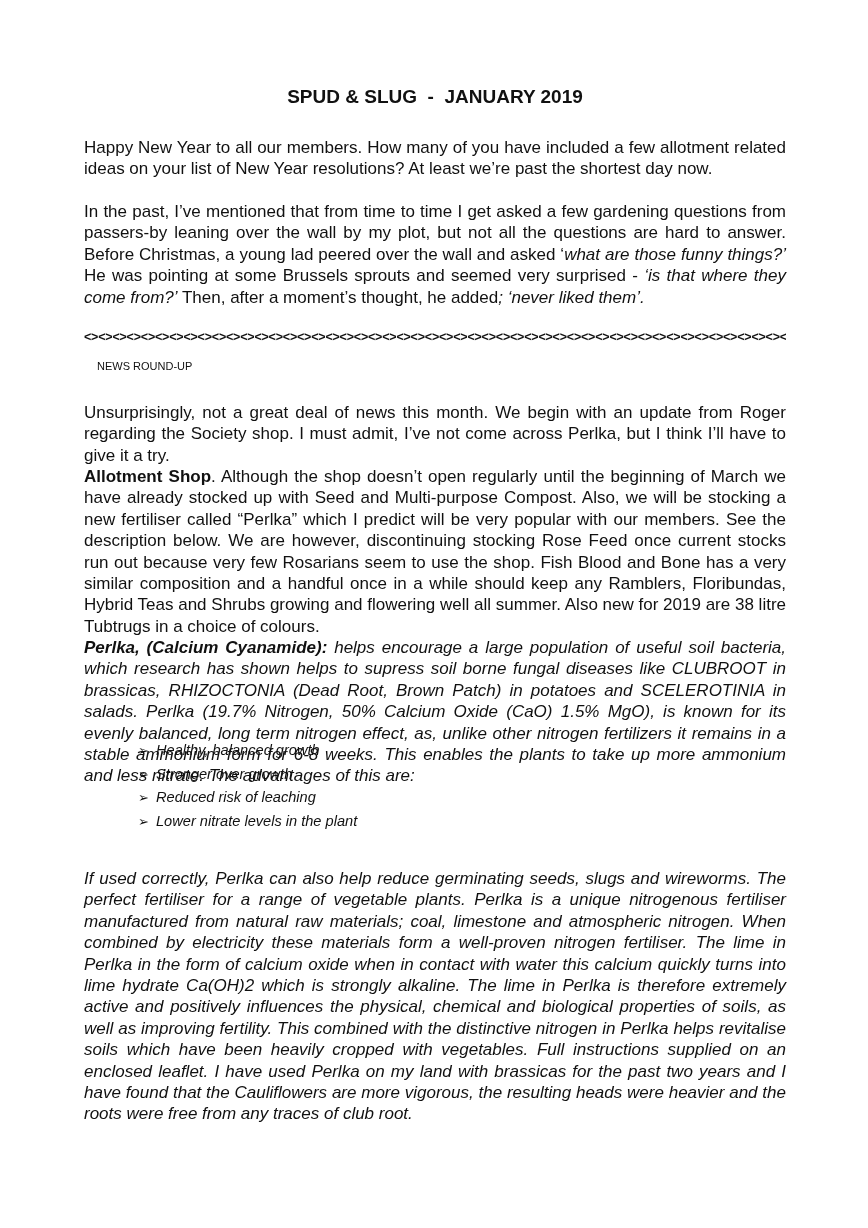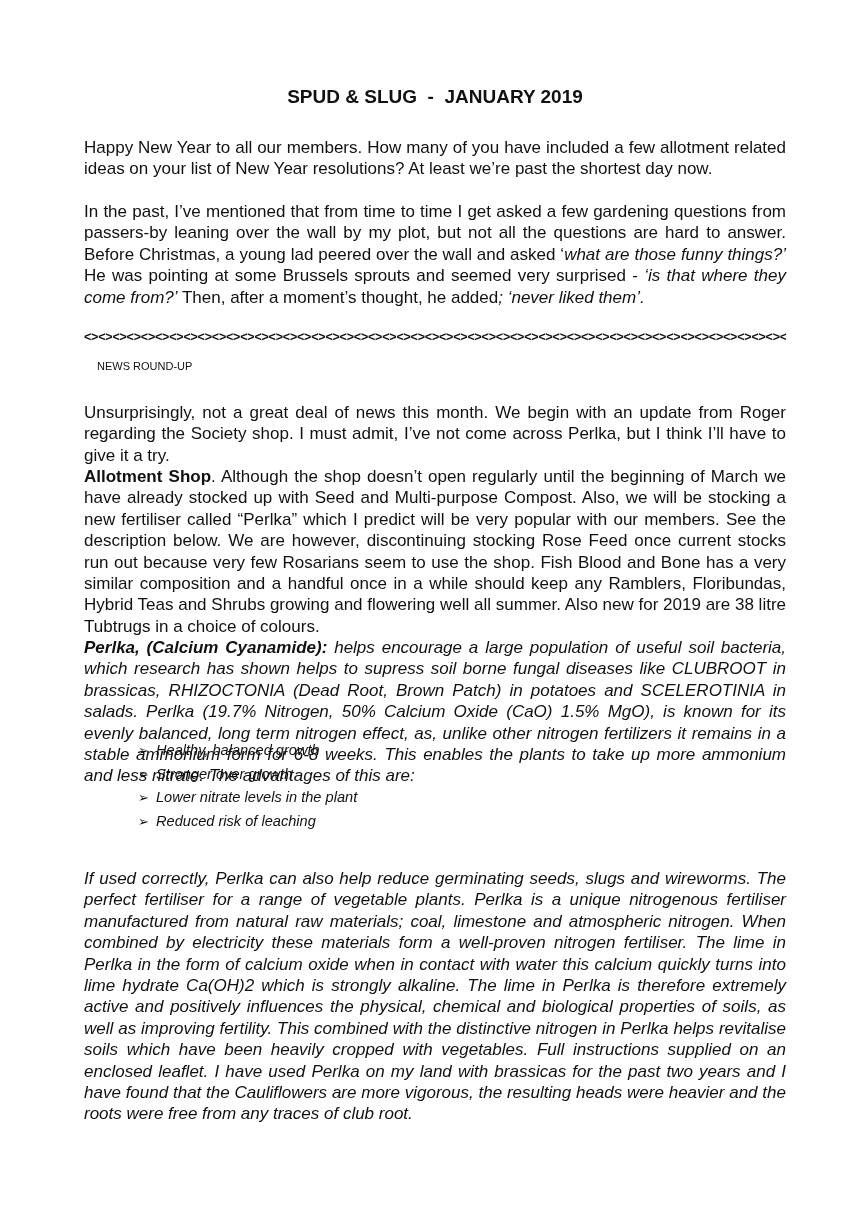--- a/index.html
+++ b/index.html
@@ -44,18 +44,18 @@
 
   <div class="p" style="top:402px;">Unsurprisingly, not a great deal of news this month.  We begin with an update from Roger regarding the Society shop.  I must admit, I’ve not come across Perlka, but I think I’ll have to give it a try.</div>
 
   <div class="p" style="top:466px;"><span class="b">Allotment Shop</span><span>.  Although the shop doesn’t open regularly until the beginning of March we have already stocked up with Seed and Multi-purpose Compost.  Also, we will be stocking a new fertiliser called “Perlka” which I predict will be very popular with our members.  See the description below. We are however, discontinuing stocking Rose Feed once current stocks run out because very few Rosarians seem to use the shop.  Fish Blood and Bone has a very similar composition and a handful once in a while should keep any Ramblers, Floribundas, Hybrid Teas and Shrubs growing and flowering well all summer.  Also new for 2019 are 38 litre Tubtrugs in a choice of colours.</span></div>
 
   <div class="p i" style="top:637px;"><span class="b">Perlka, (Calcium Cyanamide):</span><span> helps encourage a large population of useful soil bacteria, which research has shown helps to supress soil borne fungal diseases like CLUBROOT in brassicas, RHIZOCTONIA (Dead Root, Brown Patch) in potatoes and SCELEROTINIA in salads.  Perlka (19.7% Nitrogen, 50% Calcium Oxide (CaO) 1.5% MgO), is known for its evenly balanced, long term nitrogen effect, as, unlike other nitrogen fertilizers it remains in a stable ammonium form for 6-8 weeks.  This enables the plants to take up more ammonium and less nitrate.  The advantages of this are:</span></div>
 
   <ul class="bullets">
     <li><span class="arrow">➢</span><span>Healthy, balanced growth</span></li>
     <li><span class="arrow">➢</span><span>Stronger over growth</span></li>
+    <li><span class="arrow">➢</span><span>Reduced risk of leaching</span></li>
     <li><span class="arrow">➢</span><span>Lower nitrate levels in the plant</span></li>
-    <li><span class="arrow">➢</span><span>Reduced risk of leaching</span></li>
   </ul>
 
   <div class="p i" style="top:868px;">If used correctly, Perlka can also help reduce germinating seeds, slugs and wireworms.  The perfect fertiliser for a range of vegetable plants.  Perlka is a unique nitrogenous fertiliser manufactured from natural raw materials; coal, limestone and atmospheric nitrogen.  When combined by electricity these materials form a well-proven nitrogen fertiliser.  The lime in Perlka in the form of calcium oxide when in contact with water this calcium quickly turns into lime hydrate Ca(OH)2 which is strongly alkaline.  The lime in Perlka is therefore extremely active and positively influences the physical, chemical and biological properties of soils, as well as improving fertility.  This combined with the distinctive nitrogen in Perlka helps revitalise soils which have been heavily cropped with vegetables. Full instructions supplied on an enclosed leaflet.  I have used Perlka on my land with brassicas for the past two years and I have found that the Cauliflowers are more vigorous, the resulting heads were heavier and the roots were free from any traces of club root.</div>
 </div>
 
 </body></html>

